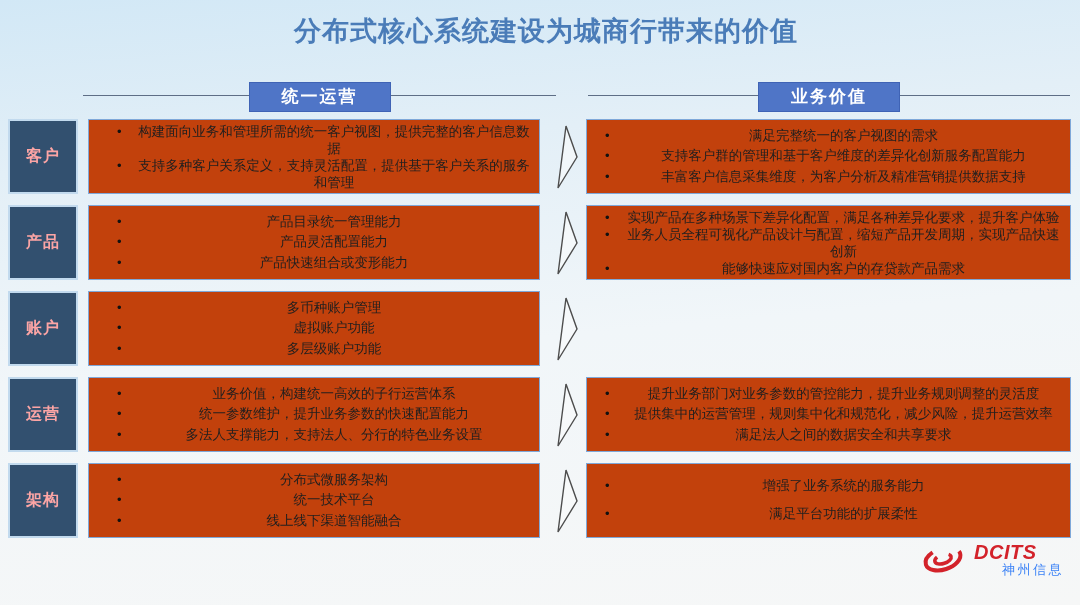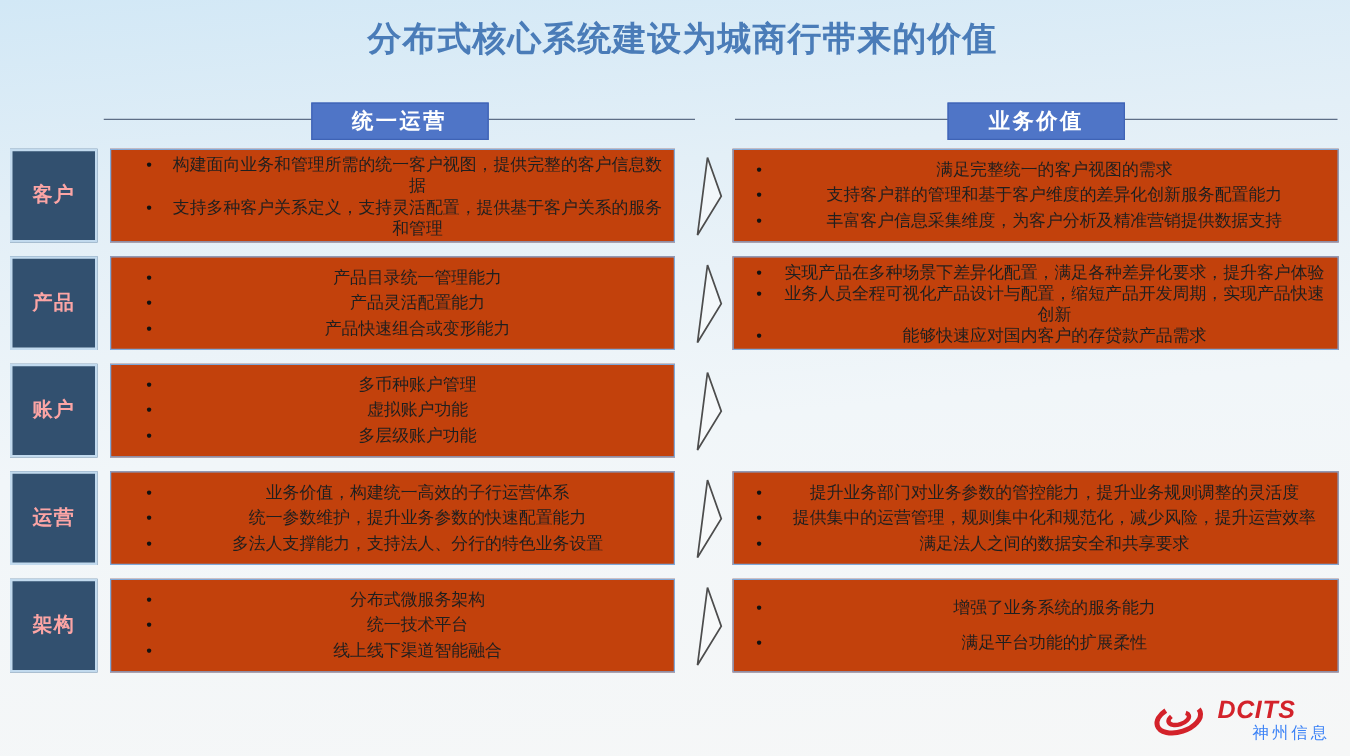--- a/index.html
+++ b/index.html
@@ -65,21 +65,21 @@
   ul.bullets li::before{
     content:"\2022";position:absolute;left:2px;top:0;
     font-size:13px;color:#111;
   }
   .arrow svg polygon{
     fill:rgba(250,251,252,0.6);stroke:#4d4d4d;stroke-width:1.4;
     stroke-linejoin:miter;
   }
   
   .logo{
-    position:absolute;right:16px;bottom:12px;
+    position:absolute;right:16px;bottom:28px;
     display:flex;align-items:center;gap:7px;
   }
   .logo-text{display:flex;flex-direction:column;line-height:1.05;}
   .logo-brand{
     font-size:20px;font-weight:bold;font-style:italic;
     color:var(--logo-red,#d3222a);letter-spacing:0.5px;
   }
   .logo-company{
     font-size:13px;font-weight:normal;color:#3b82f6;letter-spacing:2.5px;margin-left:28px;
   }

